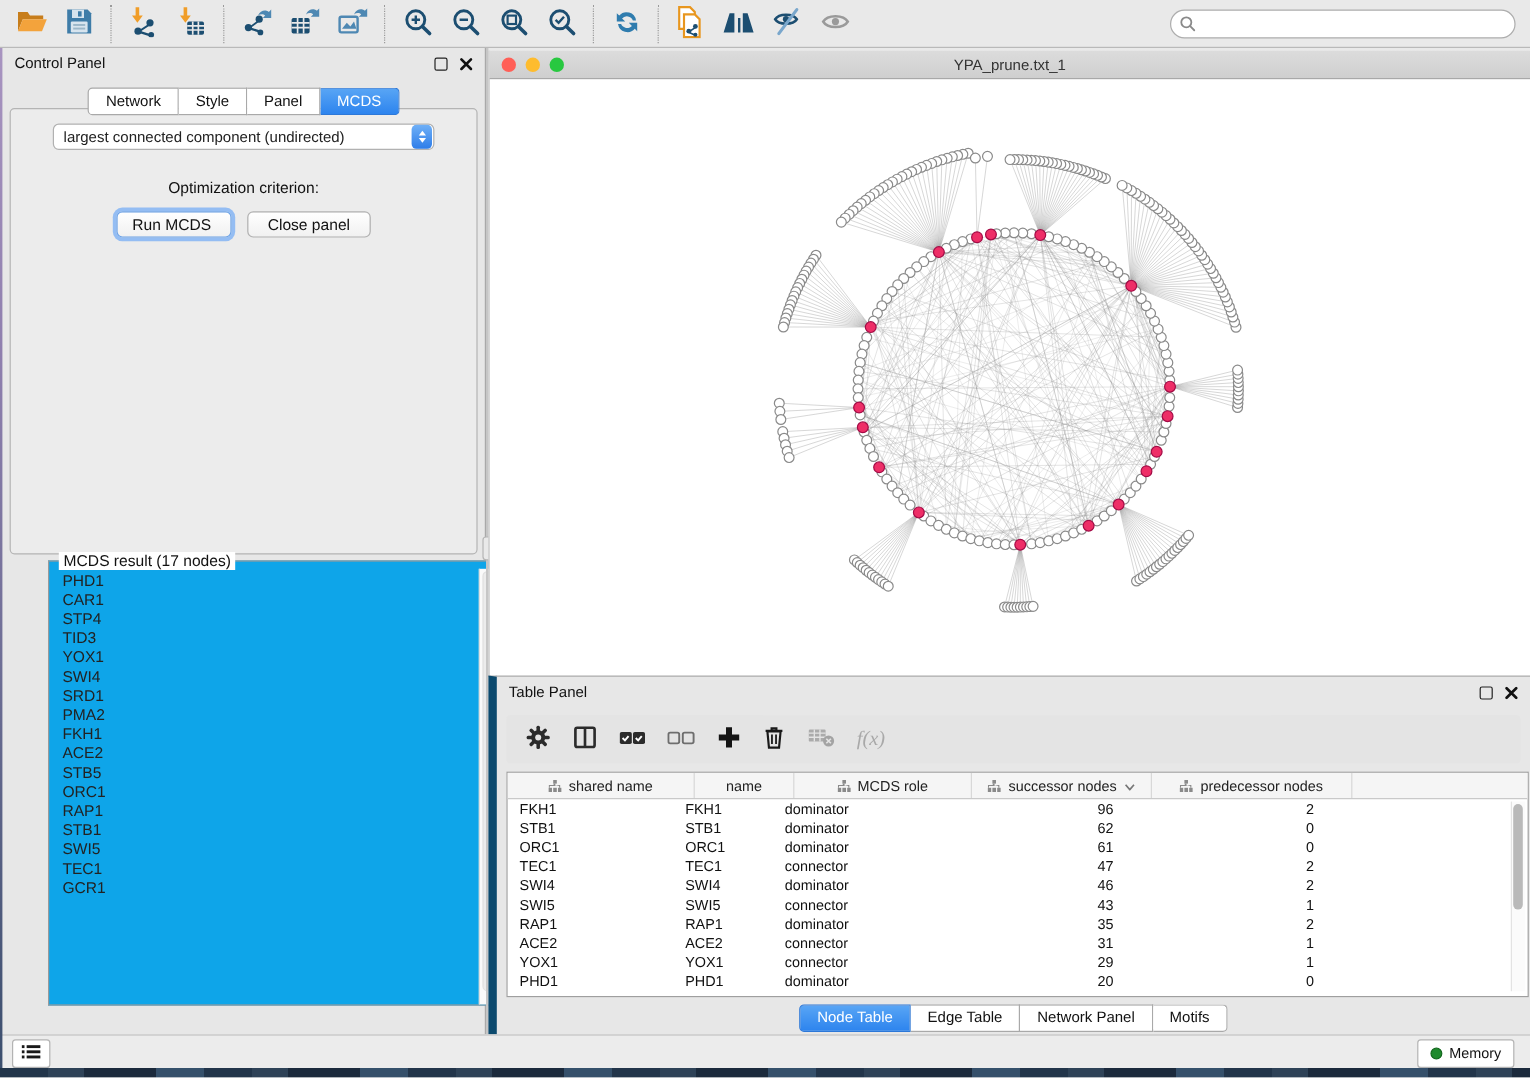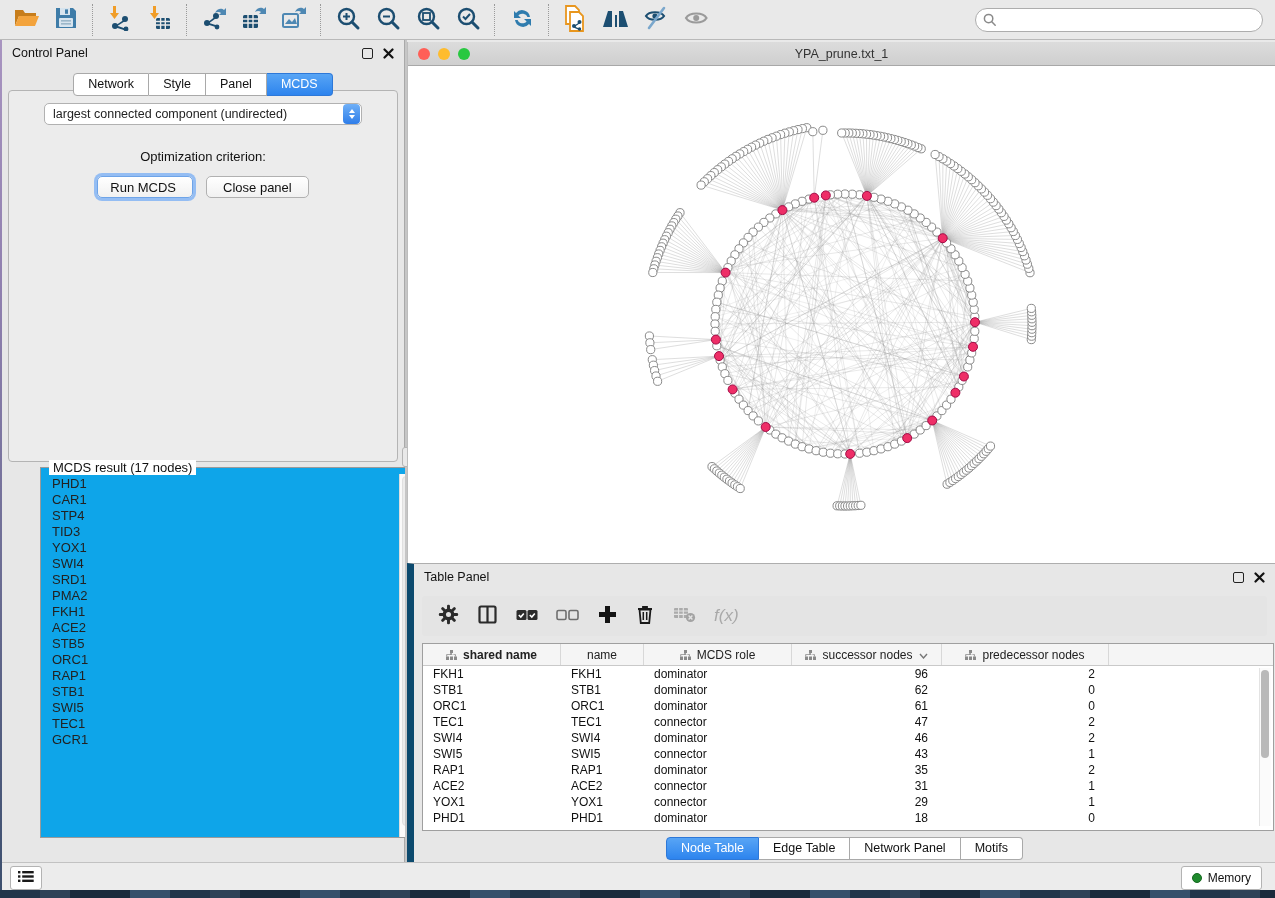--- a/index.html
+++ b/index.html
@@ -68,21 +68,21 @@
     display:flex;align-items:center;position:relative;}
   .tlights{display:flex;gap:8px;margin-left:10px;}
   .tlight{width:12px;height:12px;border-radius:50%;}
   #net-title{position:absolute;left:0;right:0;text-align:center;font-size:12.5px;color:#333;}
   #net-canvas{width:868px;height:497px;}
 
   
   #table-panel{position:absolute;left:407px;top:563px;width:868px;height:299px;background:#e7e7e7;box-sizing:border-box;border-left:7px solid #0c4a6e;border-top:1px solid #aeaeae;}
   #tp-toolbar{margin:6px 8px 0 8px;height:40px;background:#e4e4e4;border-radius:3px;display:flex;align-items:center;gap:18px;padding-left:16px;}
   .tp-ic{display:flex;align-items:center;justify-content:center;}
-  .fx-label{font-family:Liberation Sans, sans-serif;font-style:italic;font-size:17px;color:#a9a9a9;}
+  .fx-label{font-family:Liberation Serif, serif;font-style:italic;font-size:17px;color:#a9a9a9;}
   #tp-table{position:absolute;left:8px;top:79px;width:852px;height:188px;background:#fff;border:1px solid #9f9f9f;box-sizing:border-box;overflow:hidden;}
   #tp-header{display:flex;height:21px;background:#f5f5f5;border-bottom:1px solid #c9c9c9;}
   .th{display:flex;align-items:center;gap:6px;justify-content:center;box-sizing:border-box;border-right:1px solid #d8d8d8;
     font-size:12px;color:#222;}
   .tree-ic svg{display:block;}
   .tbody .tr{display:flex;height:16px;align-items:center;}
   .td{box-sizing:border-box;font-size:12px;color:#111;white-space:nowrap;overflow:hidden;}
   .td.num{text-align:right;}
   #tp-scroll{position:absolute;right:2px;top:24px;bottom:4px;width:11px;background:#fbfbfb;border-left:1px solid #e3e3e3;}
   #tp-scroll .thumb{position:absolute;left:1px;width:8px;top:2px;height:88px;background:#b9b9b9;border-radius:4px;}
@@ -1147,21 +1147,21 @@
             </svg>
         </span>
       </span>
       <span class="tp-ic">
         <span class="fx-label">f(x)</span>
       </span>
     </div>
 
     <div id="tp-table">
       <div id="tp-header">
-          <div class="th" style="width: 138px; font-weight: bold;">
+          <div class="th" style="width: 156px;">
             <span class="tree-ic">
               <svg width="11" height="10" viewBox="0 0 11 10">
                 <g fill="#8a8a8a">
                   <rect x="4" y="0" width="3" height="3"></rect>
                   <rect x="0" y="6.5" width="3" height="3.5"></rect>
                   <rect x="4" y="6.5" width="3" height="3.5"></rect>
                   <rect x="8" y="6.5" width="3" height="3.5"></rect>
                   <path d="M5.2 3v2H1.2v1.5h-.9V4.2h4V3Zm.6 2h-.9V3h.9Zm0-.8h4v2.3h-.9V5Z"></path>
                 </g>
               </svg>
@@ -1279,21 +1279,21 @@
             <div class="td" style="width: 138px; padding: 0px 0px 0px 10px;">YOX1</div>
             <div class="td" style="width: 83px; padding: 0px 0px 0px 10px;">YOX1</div>
             <div class="td" style="width: 148px; padding: 0px 0px 0px 10px;">connector</div>
             <div class="td num" style="width: 150px; padding: 0px 14px 0px 0px;">29</div>
             <div class="td num" style="width: 167px; padding: 0px 14px 0px 0px;">1</div>
           </div>
           <div class="tr">
             <div class="td" style="width: 138px; padding: 0px 0px 0px 10px;">PHD1</div>
             <div class="td" style="width: 83px; padding: 0px 0px 0px 10px;">PHD1</div>
             <div class="td" style="width: 148px; padding: 0px 0px 0px 10px;">dominator</div>
-            <div class="td num" style="width: 150px; padding: 0px 14px 0px 0px;">18</div>
+            <div class="td num" style="width: 150px; padding: 0px 14px 0px 0px;">20</div>
             <div class="td num" style="width: 167px; padding: 0px 14px 0px 0px;">0</div>
           </div>
         </div>
       <div id="tp-scroll">
           <div class="thumb"></div>
         </div>
     </div>
 
     <div id="tp-tabs">
         <span class="tp-tab sel">Node Table</span>

